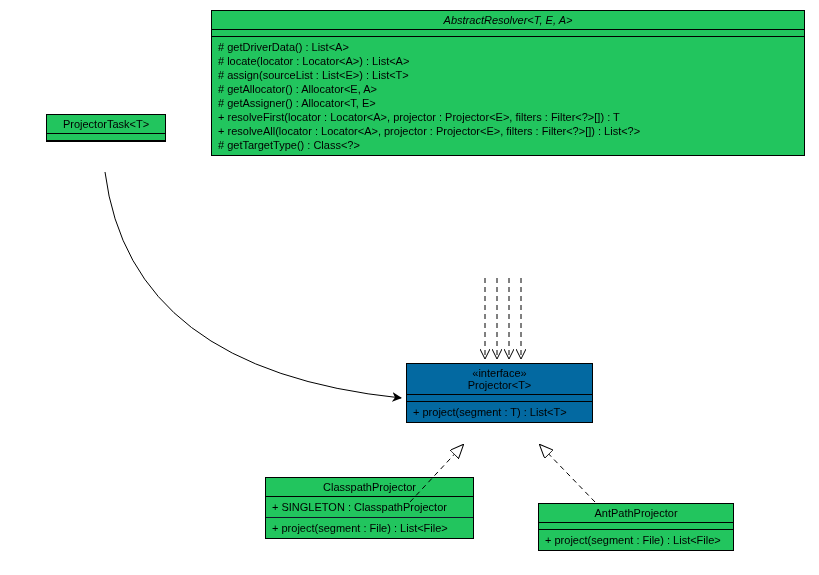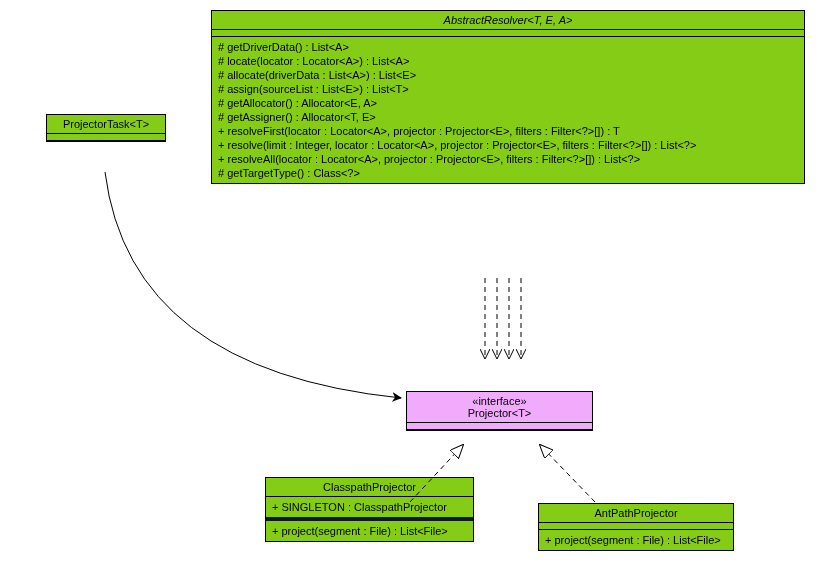--- a/index.html
+++ b/index.html
@@ -8,28 +8,27 @@
   font-family: Arial, sans-serif;
   font-size: 11px;
   width: 819px;
   height: 575px;
   position: relative;
   background: white;
 }
 .uml-class {
   position: absolute;
   border: 1px solid #000;
-  background: #84cc16;
+  background: #22c55e;
 }
 .uml-class.highlight {
-  background: #f0abfc;
-  margin-top: 28px;
+  background: #0369a1;
 }
 .uml-section {
-  border-bottom: 4px solid #0f172a;
+  border-bottom: 1px solid #0f172a;
   padding: 3px 6px;
 }
 .uml-section:last-child {
   border-bottom: none;
 }
 .uml-title {
   text-align: center;
   padding: 3px 6px;
   border-bottom: 1px solid #000;
 }
@@ -57,42 +56,43 @@
 </style>
 </head>
 <body>
 
 <div class="uml-class" style="left:211px; top:10px; width:592px;">
   <div class="uml-title abstract">AbstractResolver&lt;T, E, A&gt;</div>
   <div class="uml-empty"></div>
   <div class="uml-section">
     <div class="uml-method"># getDriverData() : List&lt;A&gt;</div>
     <div class="uml-method"># locate(locator : Locator&lt;A&gt;) : List&lt;A&gt;</div>
-    <div class="uml-method"># allocate(driverData : List&lt;A&gt;) : List&lt;E&gt;</div>
     <div class="uml-method"># assign(sourceList : List&lt;E&gt;) : List&lt;T&gt;</div>
     <div class="uml-method abstract"># getAllocator() : Allocator&lt;E, A&gt;</div>
     <div class="uml-method abstract"># getAssigner() : Allocator&lt;T, E&gt;</div>
     <div class="uml-method">+ resolveFirst(locator : Locator&lt;A&gt;, projector : Projector&lt;E&gt;, filters : Filter&lt;?&gt;[]) : T</div>
-    <div class="uml-method">+ resolve(limit : Integer, locator : Locator&lt;A&gt;, projector : Projector&lt;E&gt;, filters : Filter&lt;?&gt;[]) : List&lt;?&gt;</div>
     <div class="uml-method">+ resolveAll(locator : Locator&lt;A&gt;, projector : Projector&lt;E&gt;, filters : Filter&lt;?&gt;[]) : List&lt;?&gt;</div>
     <div class="uml-method"># getTargetType() : Class&lt;?&gt;</div>
   </div>
 </div>
 
 <div class="uml-class" style="left:46px; top:114px; width:118px;">
   <div class="uml-title">ProjectorTask&lt;T&gt;</div>
   <div class="uml-empty"></div>
 </div>
 
 <div class="uml-class highlight" style="left:406px; top:363px; width:185px;">
   <div class="uml-title">
     <div>«interface»</div>
     <div>Projector&lt;T&gt;</div>
   </div>
   <div class="uml-empty"></div>
+  <div class="uml-section">
+    <div class="uml-method abstract">+ project(segment : T) : List&lt;T&gt;</div>
+  </div>
 </div>
 
 <div class="uml-class" style="left:265px; top:477px; width:207px;">
   <div class="uml-title">ClasspathProjector</div>
   <div class="uml-section">
     <div class="uml-method">+ SINGLETON : ClasspathProjector</div>
   </div>
   <div class="uml-section">
     <div class="uml-method">+ project(segment : File) : List&lt;File&gt;</div>
   </div>

